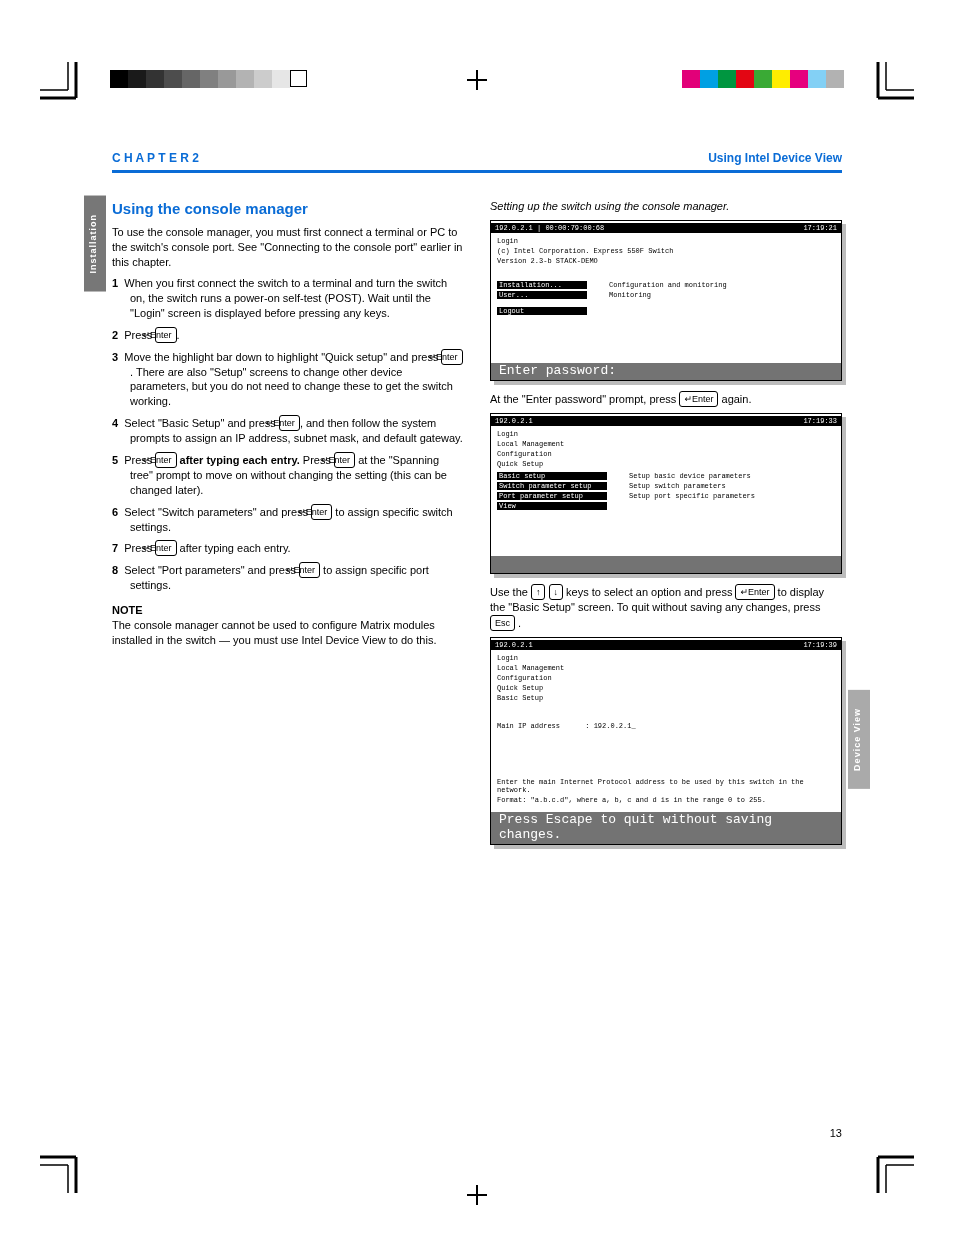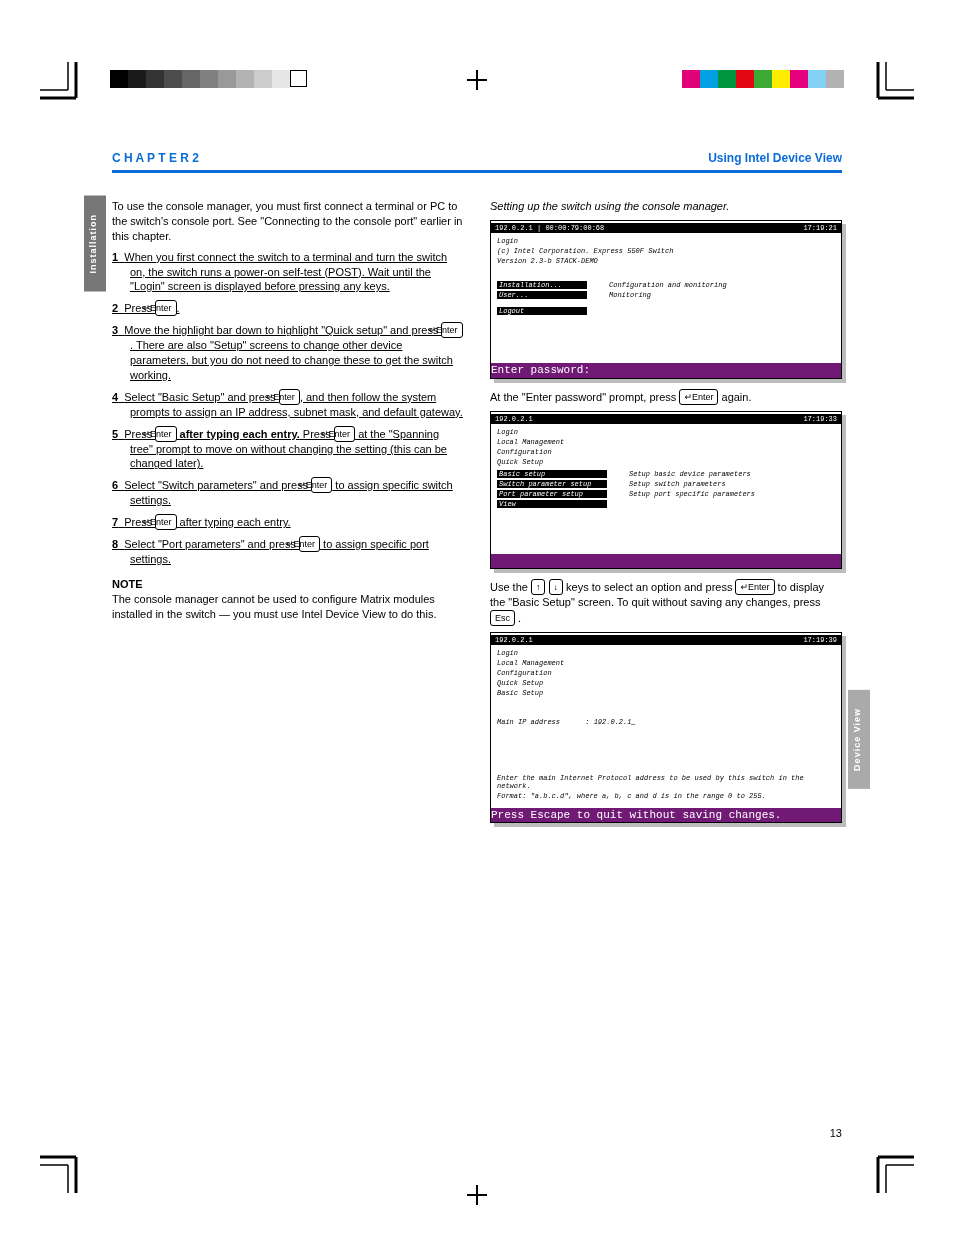--- a/index.html
+++ b/index.html
@@ -53,21 +53,21 @@
   .side-tab {
     position: absolute; background: #888; color: #fff; writing-mode: vertical-rl;
     transform: rotate(180deg); text-align: center; font-size: 9px; font-weight: bold;
     padding: 18px 3px; letter-spacing: 1px;
   }
   .side-tab.left-tab { left: -28px; top: 46px; background:#777; width:22px;}
   .side-tab.right-tab { right: -28px; top: 540px; background:#aaa; width:22px;}
   .cols { display: flex; gap: 26px; margin-top: 26px; }
   .col { width: 50%; }
   .h2 { color: #0a6cd6; font-size: 15px; font-weight: bold; margin-bottom: 6px; }
-  .num-step { margin: 6px 0 0 0; padding-left: 18px; text-indent: -18px; text-decoration: underline; }
+  .num-step { margin: 6px 0 0 0; padding-left: 18px; text-indent: -18px; }
   .num-step b { font-weight: bold; }
   .key {
     display: inline-block; border: 1px solid #000; border-radius: 3px;
     padding: 0 4px; font-size: 9px; font-family: inherit; line-height: 14px;
     vertical-align: 1px; background: #fff;
   }
   .note { margin-top: 10px; }
   .note .note-label { font-weight: bold; text-transform: uppercase; margin-right: 5px; }
 
   
@@ -76,22 +76,22 @@
     font-family: "Courier New", monospace; font-size: 7px; line-height: 1.15;
     box-shadow: 4px 4px 0 #bcbcbc; margin: 6px 0 10px 0;
     padding: 2px 0 0 0;
   }
   .shot .titlebar {
     background:#000; color:#fff; display:flex; justify-content:space-between;
     padding: 1px 4px; font-size:7px;
   }
   .shot .body { padding: 2px 6px 6px 6px; min-height: 130px; }
   .shot .hl { background:#000; color:#fff; padding:0 2px; display:inline-block;}
-  .shot .row { margin: 2px 0; font-style: italic;}
-  .shot .statusbar { background:#701a75; color:#fff; padding:1px 0; font-size:11px;}
+  .shot .row { margin: 2px 0;}
+  .shot .statusbar { background:#737373; color:#fff; padding:1px 8px; font-size:13px;}
   .shot .row .desc { margin-left: 22px; }
 
   .page-num { position:absolute; bottom:-26px; right:0; font-size:11px;}
 
 </style>
 </head>
 <body>
 
 <div class="regrow top">
   <div class="swatch-gray">
@@ -155,20 +155,21 @@
     <span>Using Intel Device View</span>
   </div>
   <div class="rule"></div>
 
   <div class="side-tab left-tab">Installation</div>
   <div class="side-tab right-tab">Device View</div>
 
   <div class="cols">
 
     <div class="col">
+      <div class="h2">Using the console manager</div>
       <p>To use the console manager, you must first connect a terminal or PC to the switch's console port. See "Connecting to the console port" earlier in this chapter.</p>
 
       <p class="num-step"><b>1</b>&nbsp;&nbsp;<span>When you first connect the switch to a terminal and turn the switch on, the switch runs a power-on self-test (POST). Wait until the "Login" screen is displayed before pressing any keys.</span></p>
 
       <p class="num-step"><b>2</b>&nbsp;&nbsp;<span>Press </span><span class="key">↵Enter</span><span>.</span></p>
 
       <p class="num-step"><b>3</b>&nbsp;&nbsp;<span>Move the highlight bar down to highlight "Quick setup" and press </span><span class="key">↵Enter</span><span>. There are also "Setup" screens to change other device parameters, but you do not need to change these to get the switch working.</span></p>
 
       <p class="num-step"><b>4</b>&nbsp;&nbsp;<span>Select "Basic Setup" and press </span><span class="key">↵Enter</span><span>, and then follow the system prompts to assign an IP address, subnet mask, and default gateway.</span></p>
 

